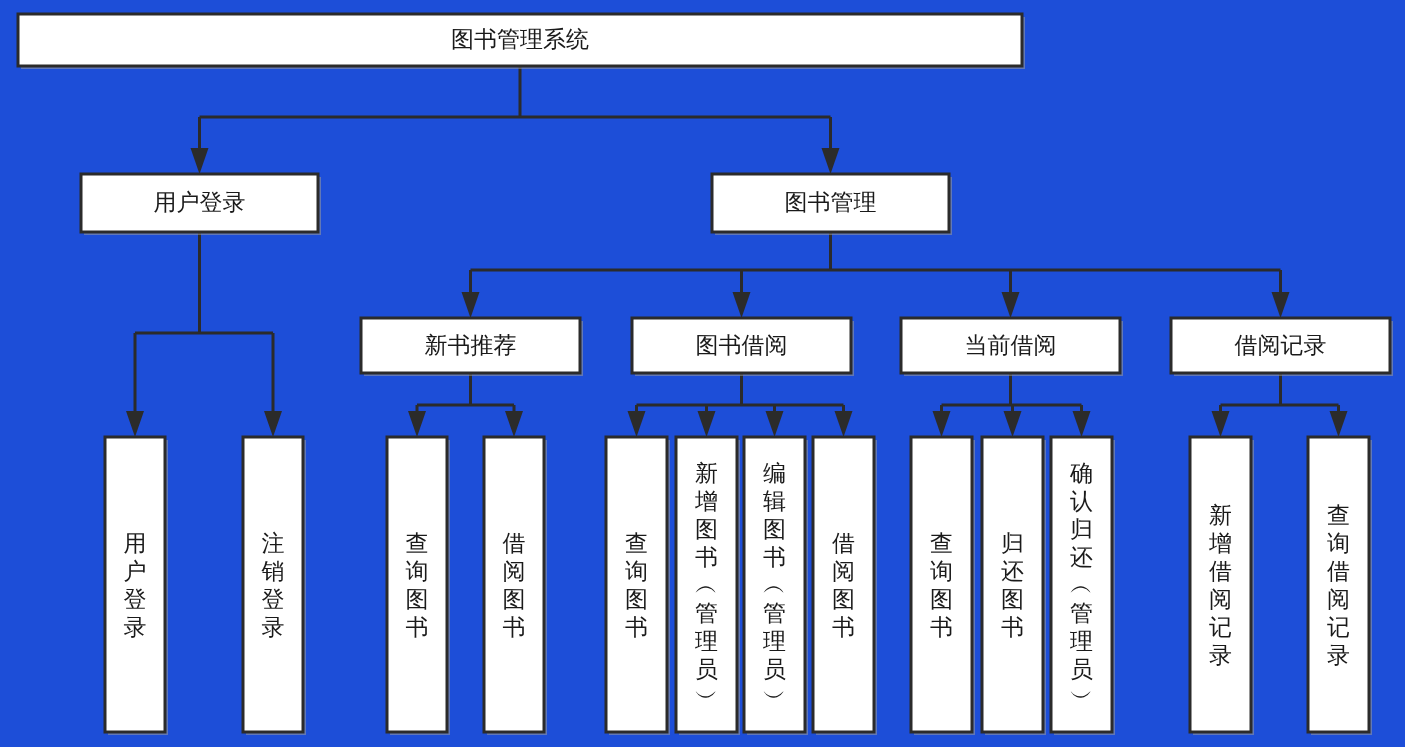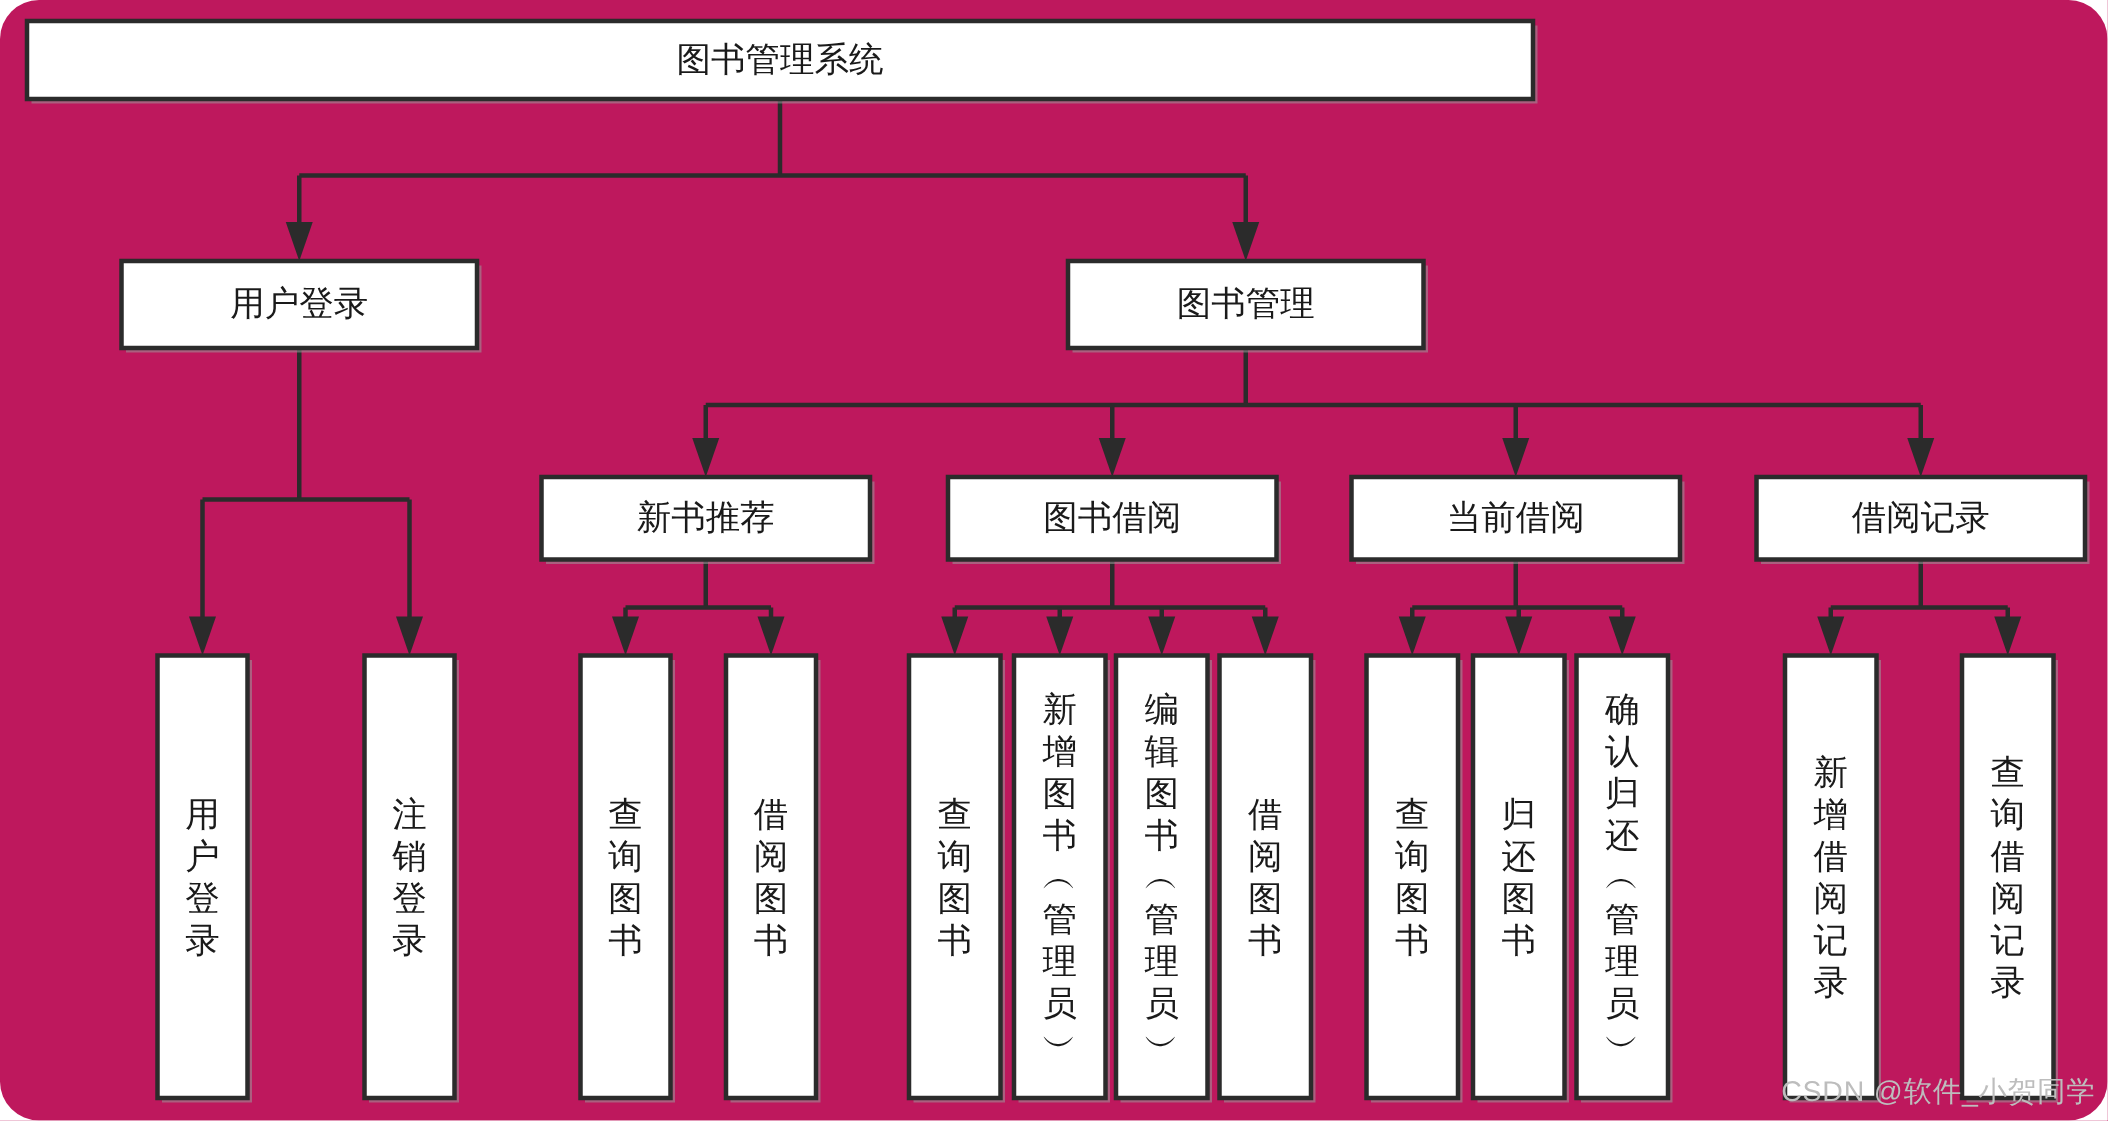--- a/index.html
+++ b/index.html
@@ -7,23 +7,22 @@
     padding: 0;
     background: #ffffff;
   }
   body {
     font-family: "Liberation Sans", "DejaVu Sans", sans-serif;
   }
   #diagram-root {
     position: relative;
     width: 1405px;
     height: 747px;
-    background: #be185d;
+    background: #1d4ed8;
     overflow: hidden;
-    border-radius: 26px;
   }
   svg.diagram-canvas {
     position: absolute;
     top: 0;
     left: 0;
     width: 1405px;
     height: 747px;
   }
   .node-box {
     fill: #ffffff;
@@ -238,14 +237,13 @@
           <rect x="1190" y="437" width="61" height="295" class="node-box"></rect>
           <text x="1220.5" class="node-label-v" y="522.5"><tspan x="1220.5" dy="0">新</tspan><tspan x="1220.5" dy="28">增</tspan><tspan x="1220.5" dy="28">借</tspan><tspan x="1220.5" dy="28">阅</tspan><tspan x="1220.5" dy="28">记</tspan><tspan x="1220.5" dy="28">录</tspan></text>
         </g>
         <g>
           <rect x="1311" y="440" width="61" height="295" class="node-box-shadow"></rect>
           <rect x="1308" y="437" width="61" height="295" class="node-box"></rect>
           <text x="1338.5" class="node-label-v" y="522.5"><tspan x="1338.5" dy="0">查</tspan><tspan x="1338.5" dy="28">询</tspan><tspan x="1338.5" dy="28">借</tspan><tspan x="1338.5" dy="28">阅</tspan><tspan x="1338.5" dy="28">记</tspan><tspan x="1338.5" dy="28">录</tspan></text>
         </g>
       </g>
   </svg>
-  <div class="watermark">CSDN @软件_小贺同学</div>
 </div>
 
 </body></html>

